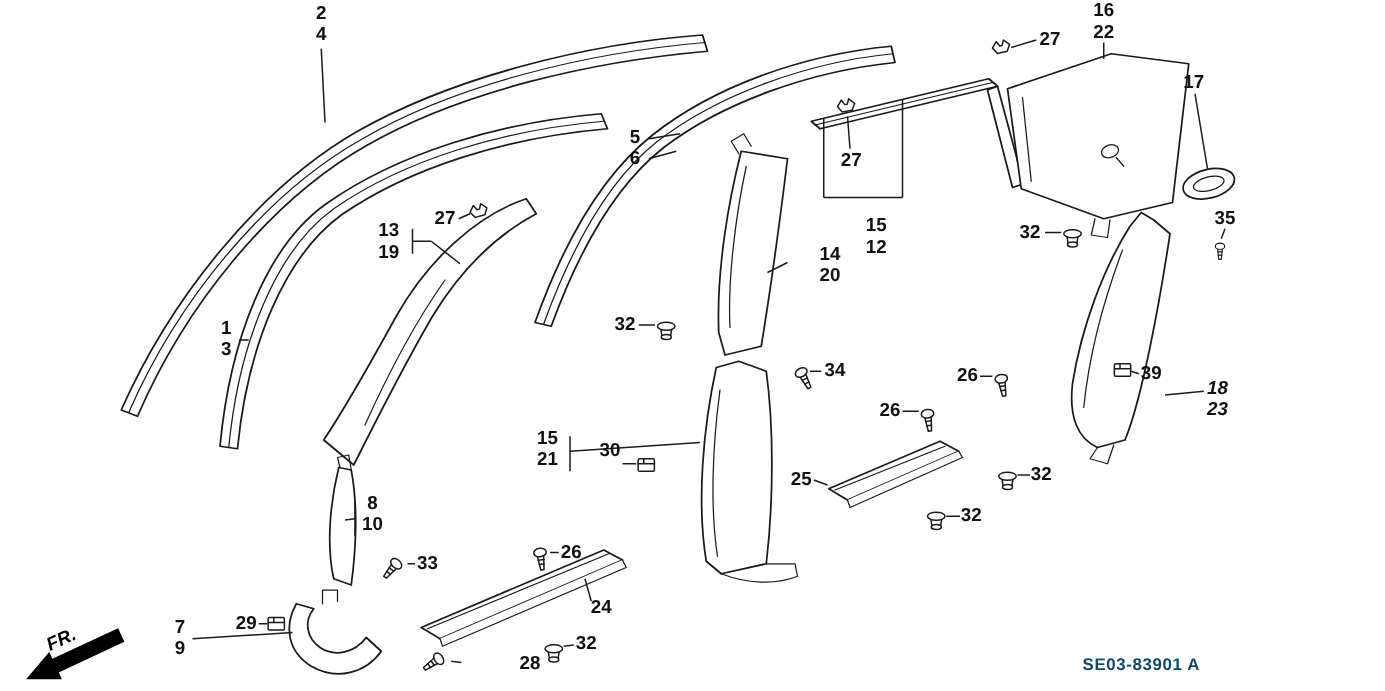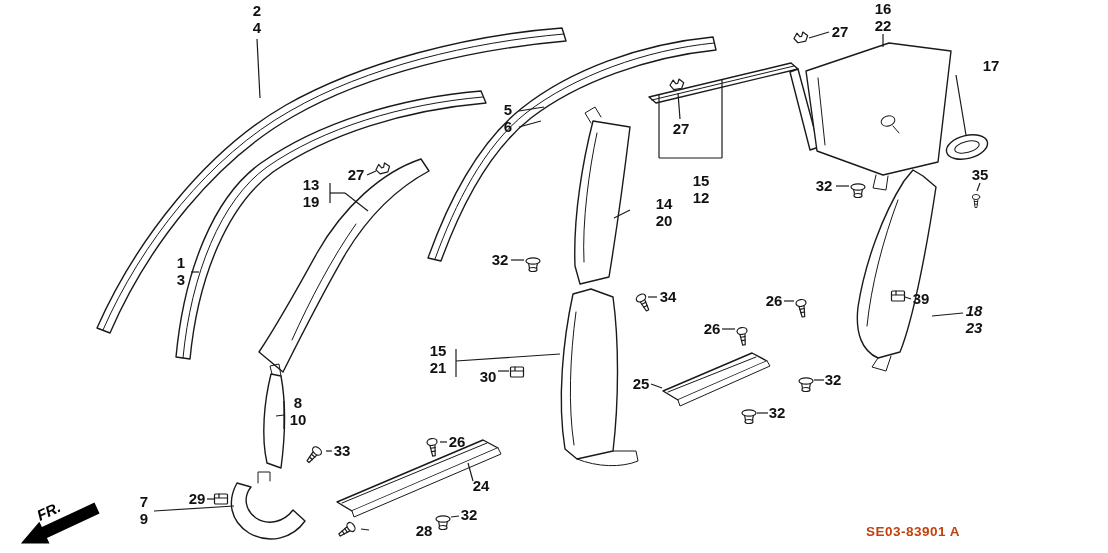--- a/index.html
+++ b/index.html
@@ -23,21 +23,21 @@
     white-space: nowrap;
   }
   #leader-lines line { stroke: #1a1a1a; stroke-width: 1.2px; }
   #diagram-code {
     position: absolute;
     left: 866px;
     top: 524px;
     font-size: 13.5px;
     font-weight: 700;
     letter-spacing: 0.5px;
-    color: #c2410c;
+    color: #0c4a6e;
   }
 </style>
 </head>
 <body>
 
 <div id="canvas">
 
   <svg id="art" width="1108" height="553" viewBox="0 0 1108 553">
     <defs>
       <g id="sym-screw" stroke="#1a1a1a" stroke-width="1.2" fill="#ffffff">
@@ -188,21 +188,21 @@
         <div>2</div>
         <div>4</div>
       </div>
       <div class="part-label" style="left: 883px; top: 1px;">
         <div>16</div>
         <div>22</div>
       </div>
       <div class="part-label" style="left: 840px; top: 24px;">
         <div>27</div>
       </div>
-      <div class="part-label" style="left: 955px; top: 58px; margin-left: 36px;">
+      <div class="part-label" style="left: 955px; top: 58px;">
         <div>17</div>
       </div>
       <div class="part-label" style="left: 508px; top: 102px;">
         <div>5</div>
         <div>6</div>
       </div>
       <div class="part-label" style="left: 681px; top: 121px;">
         <div>27</div>
       </div>
       <div class="part-label" style="left: 701px; top: 173px;">
@@ -246,21 +246,21 @@
       <div class="part-label" style="left: 774px; top: 293px;">
         <div>26</div>
       </div>
       <div class="part-label" style="left: 712px; top: 321px;">
         <div>26</div>
       </div>
       <div class="part-label" style="left: 438px; top: 343px;">
         <div>15</div>
         <div>21</div>
       </div>
-      <div class="part-label" style="left: 488px; top: 369px; text-align: center;">
+      <div class="part-label" style="left: 488px; top: 353px; text-align: center;">
         <div>30</div>
       </div>
       <div class="part-label" style="left: 641px; top: 376px;">
         <div>25</div>
       </div>
       <div class="part-label" style="left: 833px; top: 372px;">
         <div>32</div>
       </div>
       <div class="part-label" style="left: 298px; top: 395px;">
         <div>8</div>

